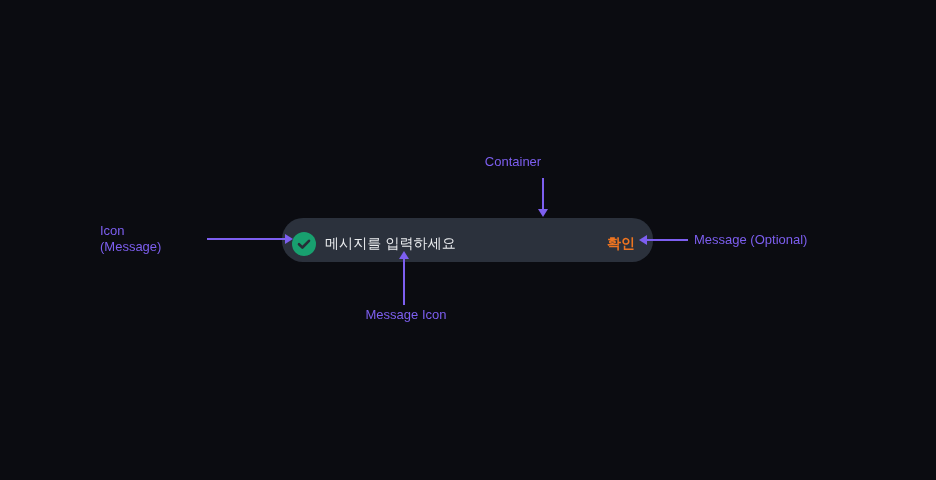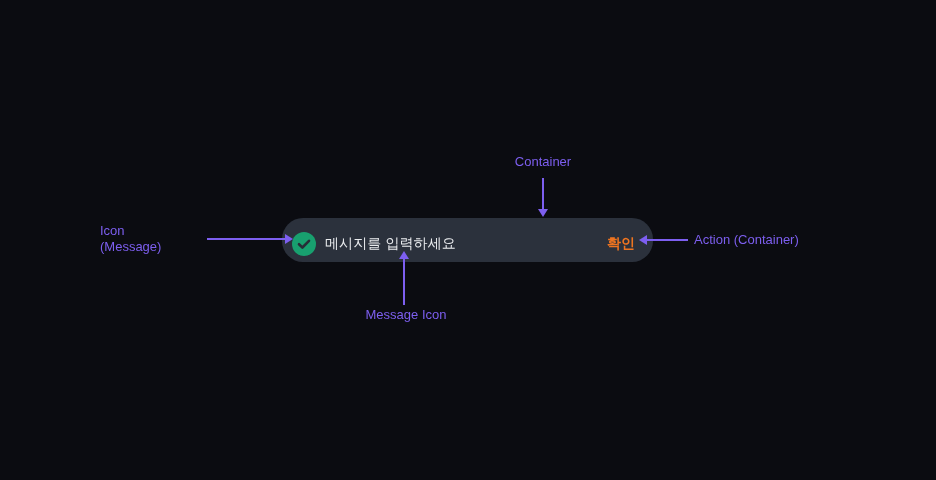--- a/index.html
+++ b/index.html
@@ -66,21 +66,21 @@
   .ann-line { position: absolute; background: #7d5ff0; }
   .ann-line.h { height: 2px; }
   .ann-line.v { width: 2px; }
   .ann-head { position: absolute; width: 0; height: 0; }
   .ann-head.down  { border-left: 5px solid transparent; border-right: 5px solid transparent; border-top: 8px solid #7d5ff0; }
   .ann-head.up    { border-left: 5px solid transparent; border-right: 5px solid transparent; border-bottom: 8px solid #7d5ff0; }
   .ann-head.right { border-top: 5px solid transparent; border-bottom: 5px solid transparent; border-left: 8px solid #7d5ff0; }
   .ann-head.left  { border-top: 5px solid transparent; border-bottom: 5px solid transparent; border-right: 8px solid #7d5ff0; }
 
   
-  .lbl-container { left: 543px; top: 154px; transform: translateX(-50%); }
+  .lbl-container { left: 513px; top: 154px; transform: translateX(-50%); }
   .line-container { left: 542px; top: 178px; height: 33px; }
   .head-container { left: 538px; top: 209px; }
 
   
   .lbl-icon { left: 100px; top: 223px; width: 103px; }
   .line-icon { left: 207px; top: 238px; width: 80px; }
   .head-icon { left: 285px; top: 234px; }
 
   
   .head-message { left: 399px; top: 251px; }
@@ -117,15 +117,15 @@
   </div>
   <div class="ann-line h line-icon"></div>
   <div class="ann-head right head-icon"></div>
 
   <div class="ann-head up head-message"></div>
   <div class="ann-line v line-message"></div>
   <div class="ann-label lbl-message">Message Icon</div>
 
   <div class="ann-head left head-action"></div>
   <div class="ann-line h line-action"></div>
-  <div class="ann-label lbl-action">Action (Container)</div>
+  <div class="ann-label lbl-action">Message (Optional)</div>
 
 </div>
 
 </body></html>

